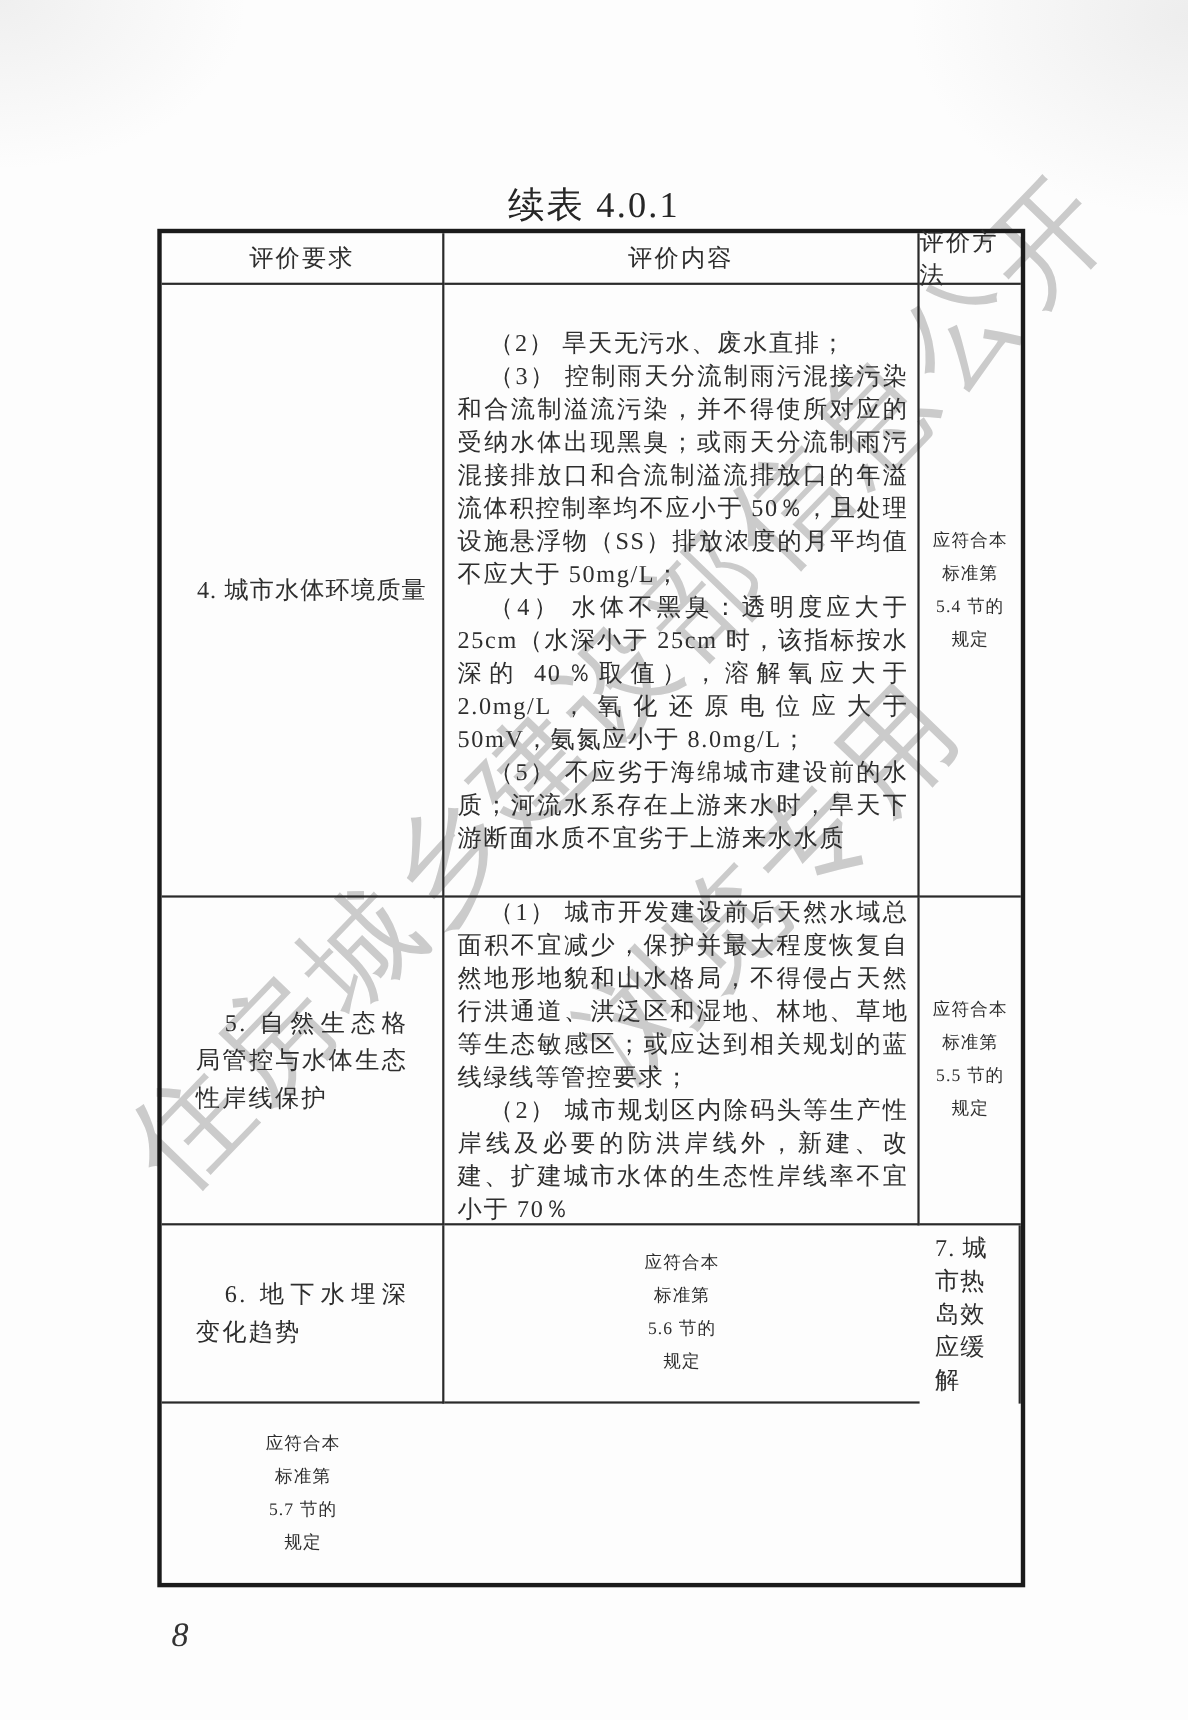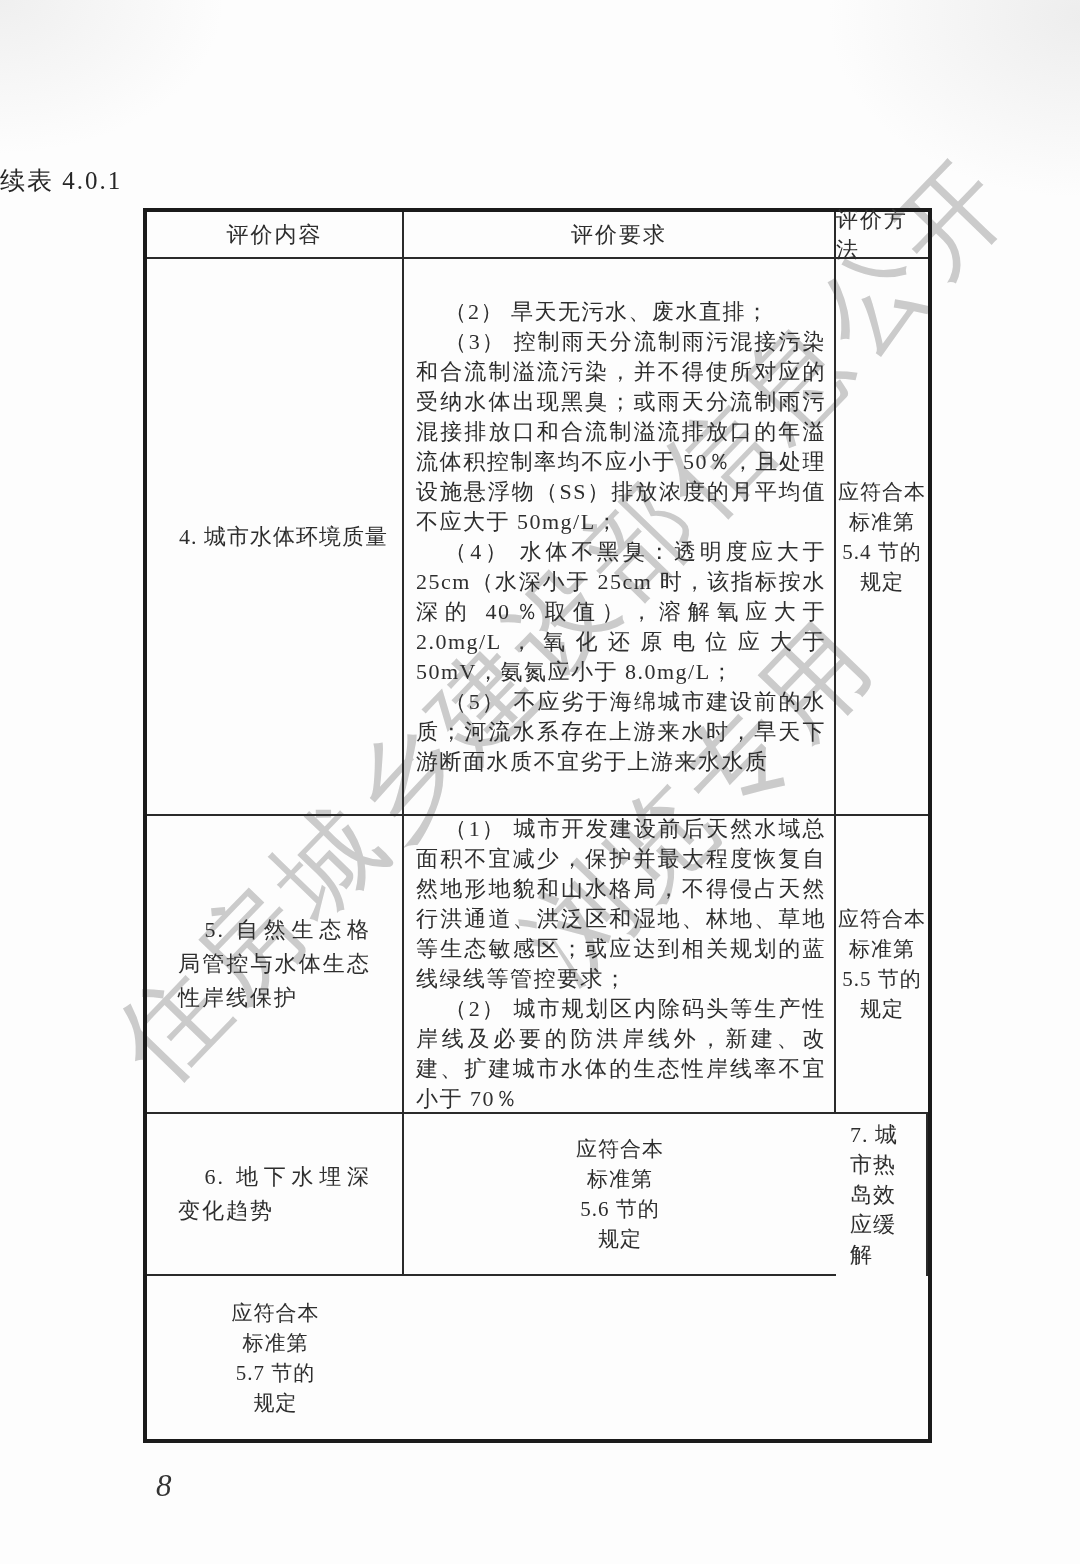--- a/index.html
+++ b/index.html
@@ -22,21 +22,21 @@
     position:absolute;z-index:0;
     font-size:104px;letter-spacing:8px;white-space:nowrap;
     color:#8f8f8f;opacity:0.45;font-weight:400;
     pointer-events:none;user-select:none;
   }
   .wm1{left:565px;top:620px;transform:translate(-50%,-50%) rotate(-46deg);}
   .wm2{left:702px;top:800px;transform:translate(-50%,-50%) rotate(-46deg);}
   
   .page-title{
     position:absolute;z-index:1;top:164px;left:0;right:0;
-    text-align:left;font-size:25px;letter-spacing:2px;color:#262626;
+    text-align:center;font-size:33px;letter-spacing:2px;color:#262626;
   }
   
   .table{
     position:absolute;z-index:1;left:143px;top:208px;
     width:781px;height:1227px;
     border:4px solid #1b1b1b;
     display:grid;
     grid-template-columns:257px 432px 92px;
     grid-template-rows:47px 557px 298px 162px 163px;
     background:transparent;
@@ -56,41 +56,41 @@
   .content-cell .item-para{
     margin:17px;text-align:justify;text-indent:1.2em;
     letter-spacing:2px;line-height:34px;
   }
   .req-cell{padding:6px 8px 6px 12px;}
   .req-cell .para{
     margin:0;text-align:justify;text-justify:inter-ideograph;
     text-indent:1.3em;letter-spacing:1.5px;line-height:30px;
   }
   .method-cell{align-items:center;text-align:center;padding:0 2px;}
-  .method-text{white-space:pre-line;letter-spacing:1px;font-size:21px;line-height:30px;}
+  .method-text{white-space:pre-line;letter-spacing:1px;font-size:16px;line-height:30px;}
   
   .page-number{
     position:absolute;z-index:1;left:156px;top:1468px;
     font-style:italic;font-size:31px;color:#333333;
   }
 </style>
 </head>
 <body>
 
 <div class="page">
 
   <div class="watermark wm1">住房城乡建设部信息公开</div>
   <div class="watermark wm2">浏览专用</div>
 
   <div class="page-title">续表 4.0.1</div>
 
   <div class="table">
 
+    <div class="cell hcell">评价要求</div>
     <div class="cell hcell">评价内容</div>
-    <div class="cell hcell">评价要求</div>
     <div class="cell hcell last-col">评价方法</div>
 
     <div class="cell content-cell center-line">
       <span>4. 城市水体环境质量</span>
     </div>
     <div class="cell req-cell">
       <p class="para">（2） 旱天无污水、废水直排；</p>
       <p class="para">（3） 控制雨天分流制雨污混接污染和合流制溢流污染，并不得使所对应的受纳水体出现黑臭；或雨天分流制雨污混接排放口和合流制溢流排放口的年溢流体积控制率均不应小于 50％，且处理设施悬浮物（SS）排放浓度的月平均值不应大于 50mg/L；</p>
       <p class="para">（4） 水体不黑臭：透明度应大于 25cm（水深小于 25cm 时，该指标按水深的 40％取值），溶解氧应大于 2.0mg/L，氧化还原电位应大于 50mV，氨氮应小于 8.0mg/L；</p>
       <p class="para">（5） 不应劣于海绵城市建设前的水质；河流水系存在上游来水时，旱天下游断面水质不宜劣于上游来水水质</p>

